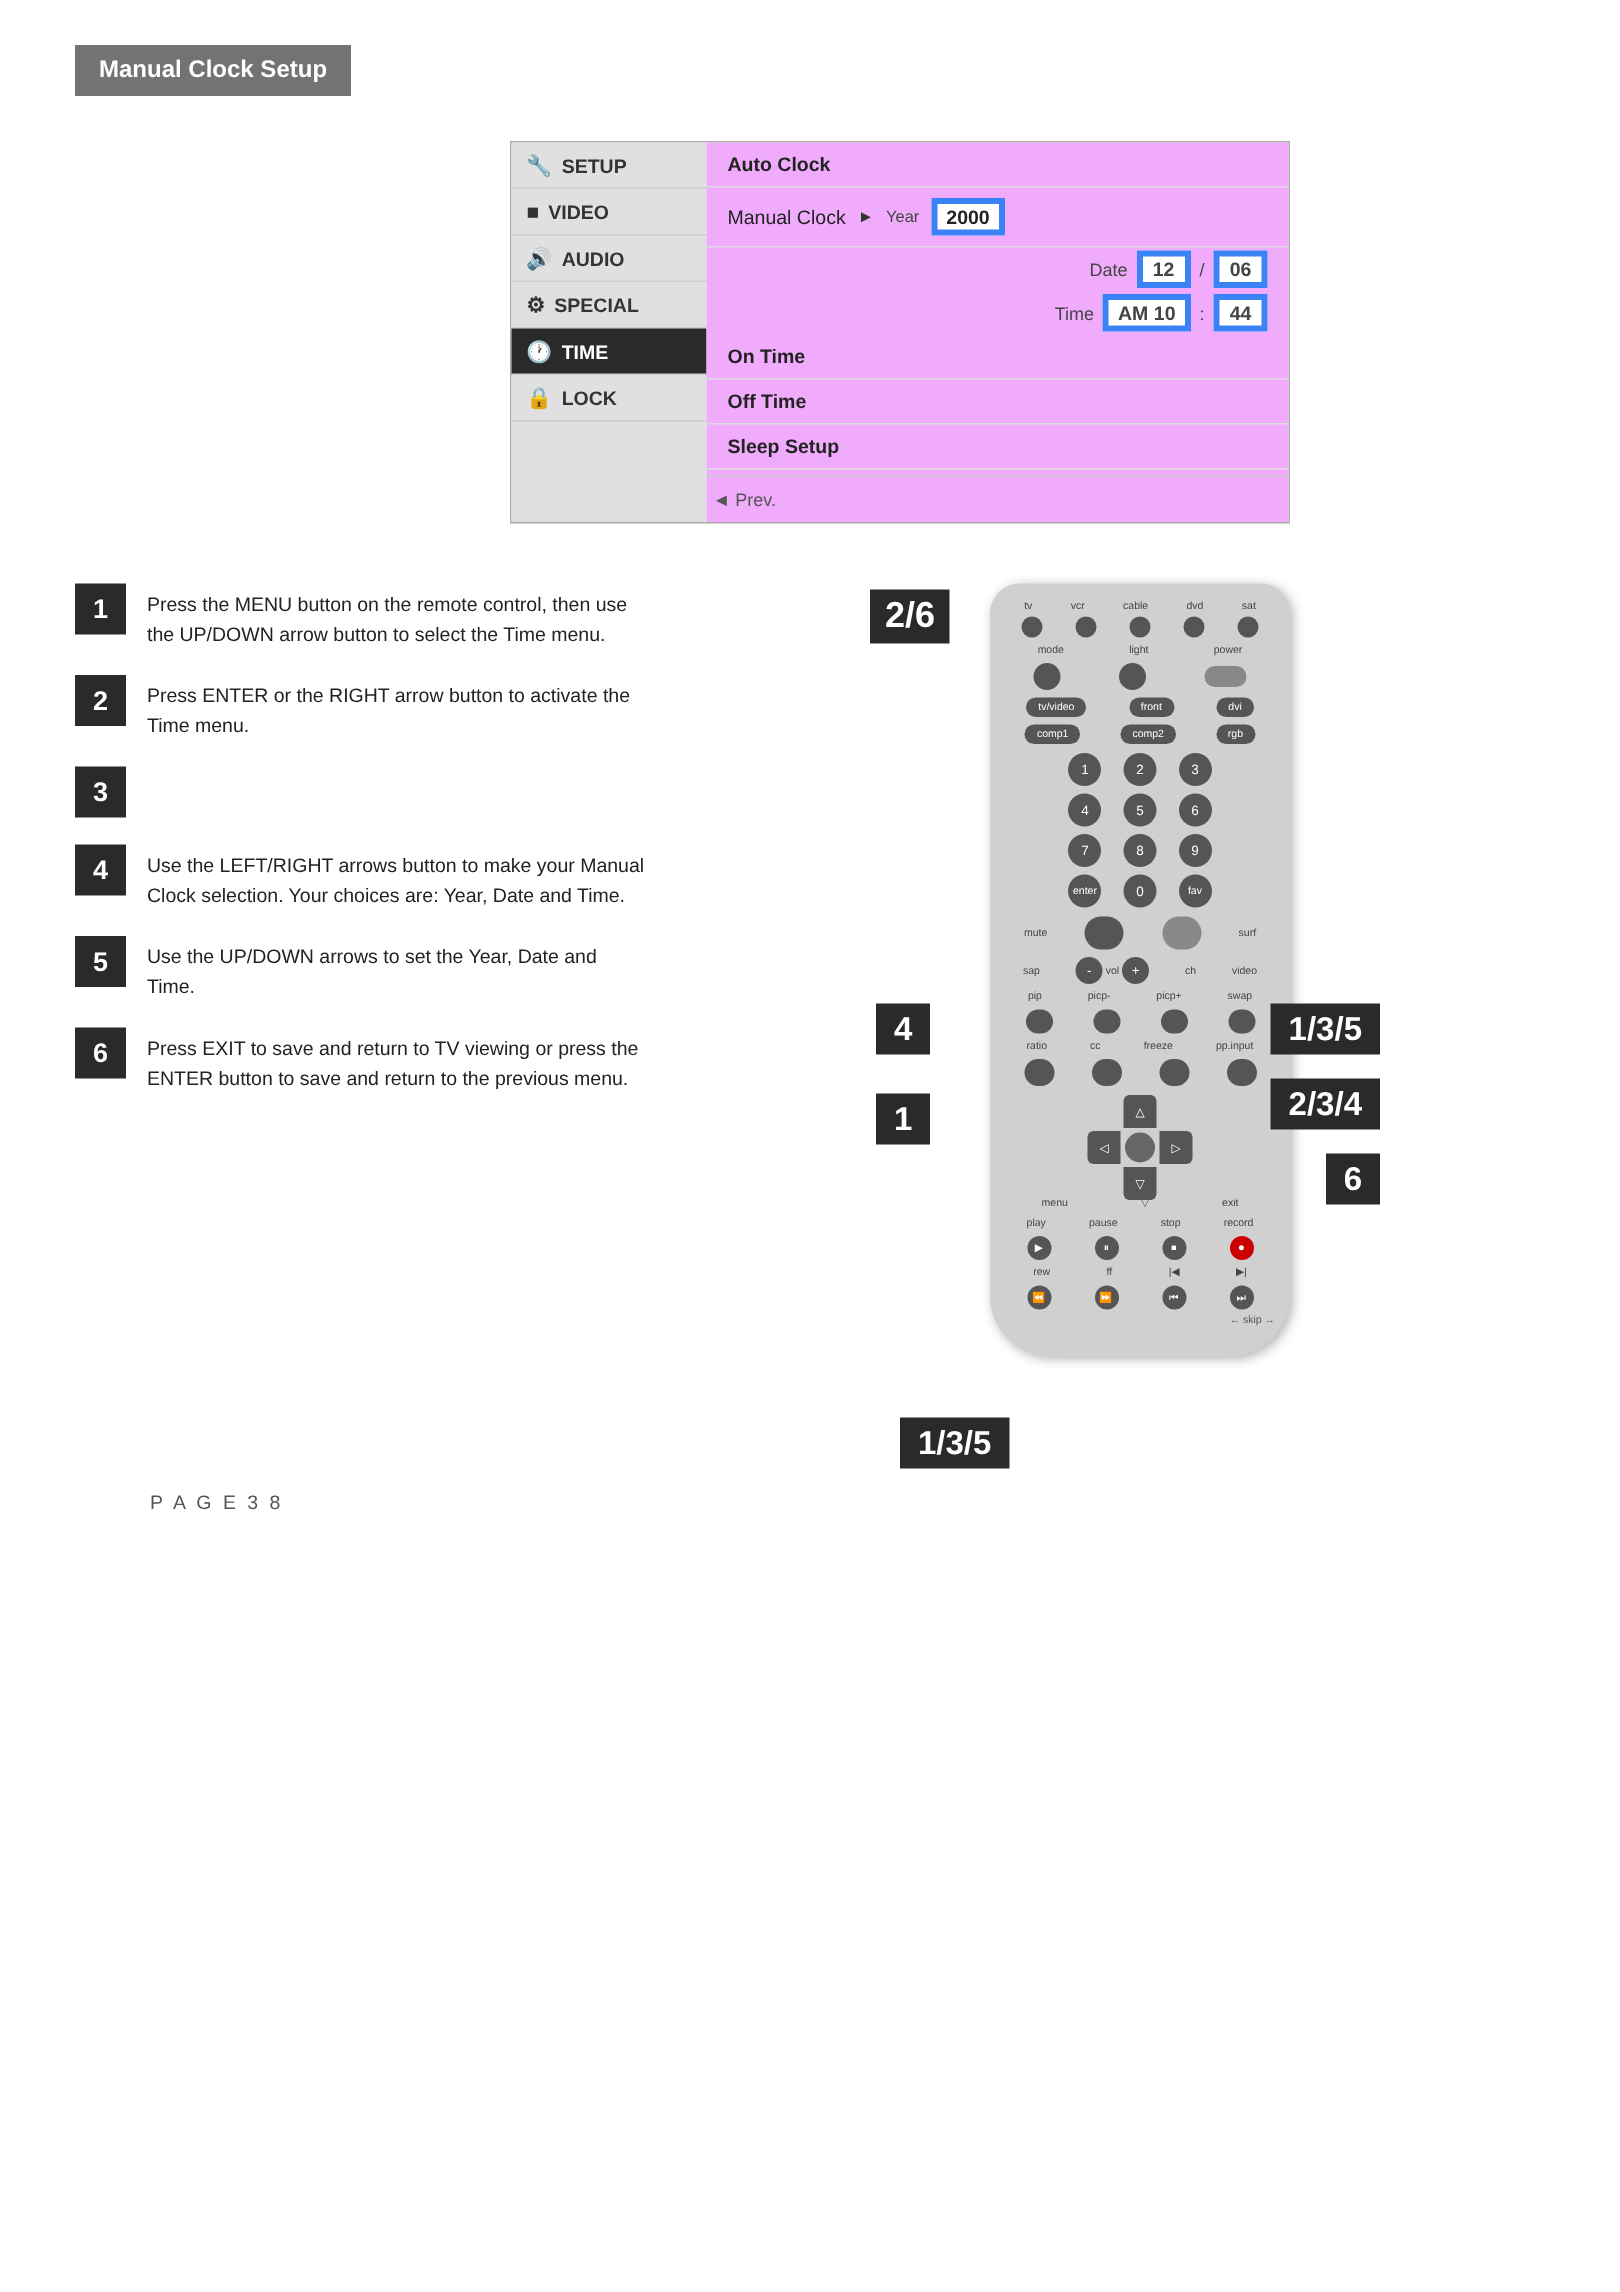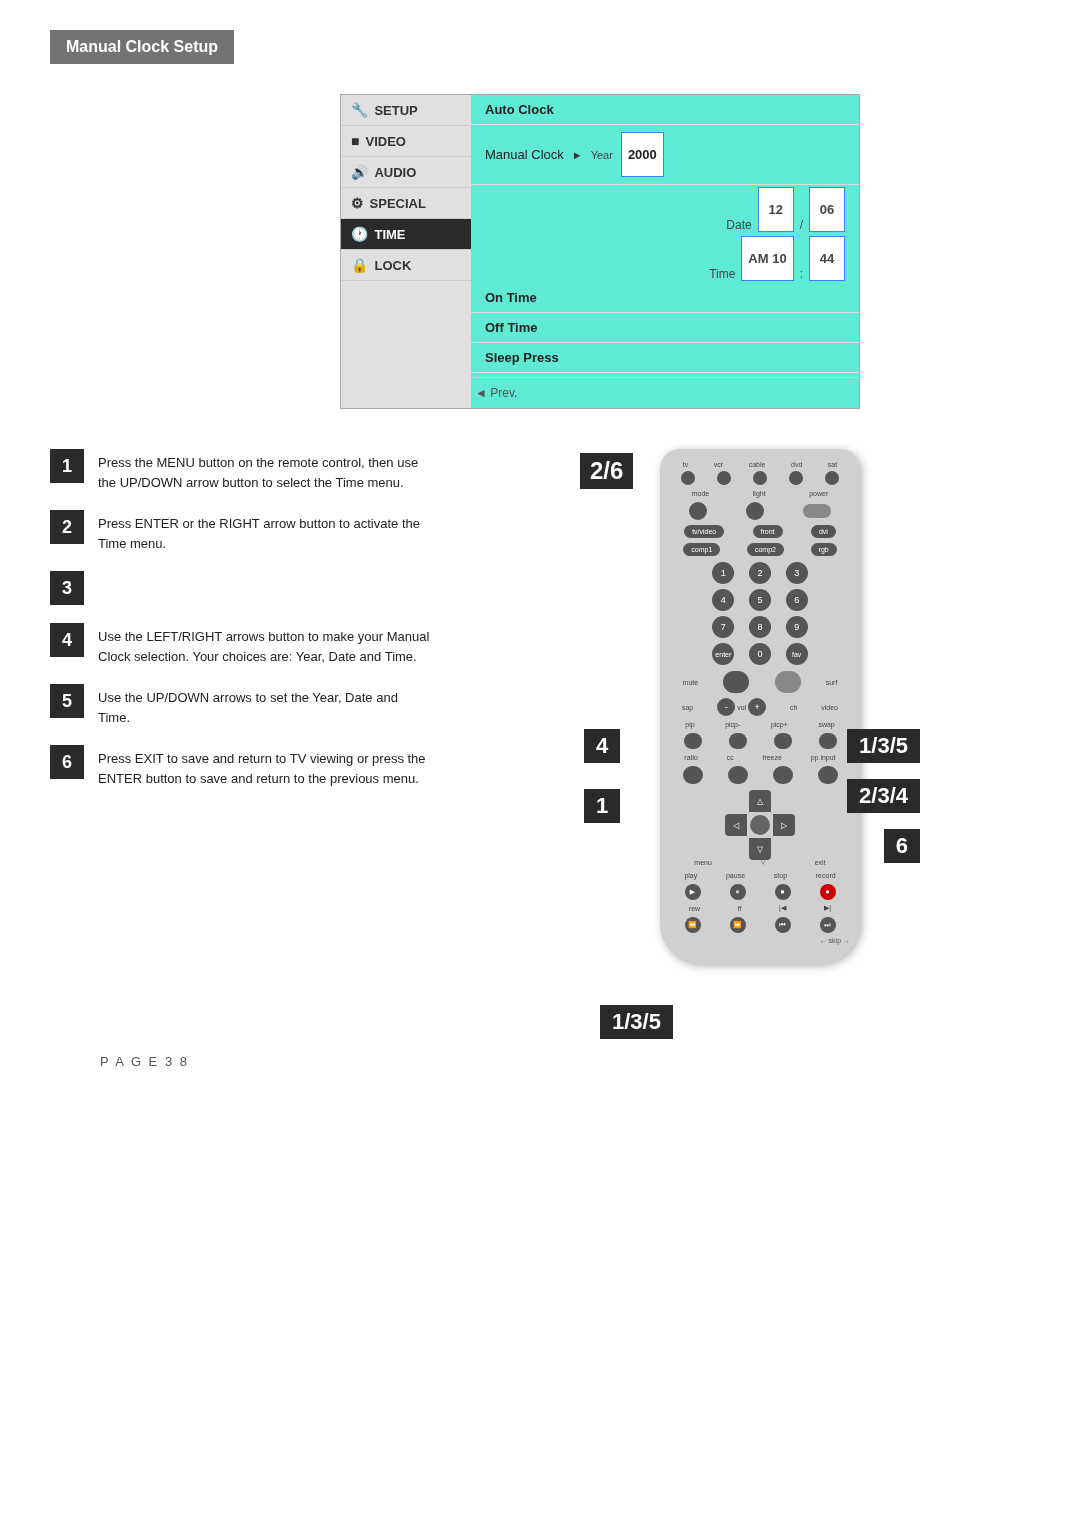--- a/index.html
+++ b/index.html
@@ -64,21 +64,21 @@
       color: #fff;
     }
 
     .menu-item-icon {
       font-size: 14px;
     }
 
     .menu-right {
       flex: 1;
       padding: 0;
-      background: #5eead4;
+      background: #f0abfc;
     }
 
     .menu-right-item {
       padding: 7px 14px;
       font-size: 13px;
       border-bottom: 1px solid #ddd;
       color: #222;
     }
 
     .menu-right-item.bold {
@@ -90,33 +90,33 @@
       align-items: center;
       gap: 8px;
     }
 
     .arrow-right {
       font-size: 11px;
       color: #333;
     }
 
     .field-box {
-      border: 1px solid #3b82f6;
-      padding: 14px 6px;
+      border: 4px solid #3b82f6;
+      padding: 1px 6px;
       background: #fff;
       font-size: 13px;
       font-weight: bold;
       min-width: 36px;
       display: inline-block;
       text-align: center;
     }
 
     .menu-right-row {
       display: flex;
-      align-items: flex-end;
+      align-items: center;
       padding: 2px 14px;
       font-size: 12px;
       color: #444;
       gap: 6px;
     }
 
     .prev-row {
       padding: 8px 4px;
       font-size: 12px;
       color: #555;
@@ -333,21 +333,21 @@
         <span class="field-box">06</span>
       </div>
       <div class="menu-right-row">
         <span style="margin-left:auto;">Time</span>
         <span class="field-box">AM 10</span>
         <span>:</span>
         <span class="field-box">44</span>
       </div>
       <div class="menu-right-item bold">On Time</div>
       <div class="menu-right-item bold">Off Time</div>
-      <div class="menu-right-item bold">Sleep Press</div>
+      <div class="menu-right-item bold">Sleep Setup</div>
       <div class="prev-row">◄ Prev.</div>
     </div>
   </div>
 
   
   <div class="steps-section">
 
     <div class="steps-left">
       <div class="step-row">
         <div class="step-num">1</div>

